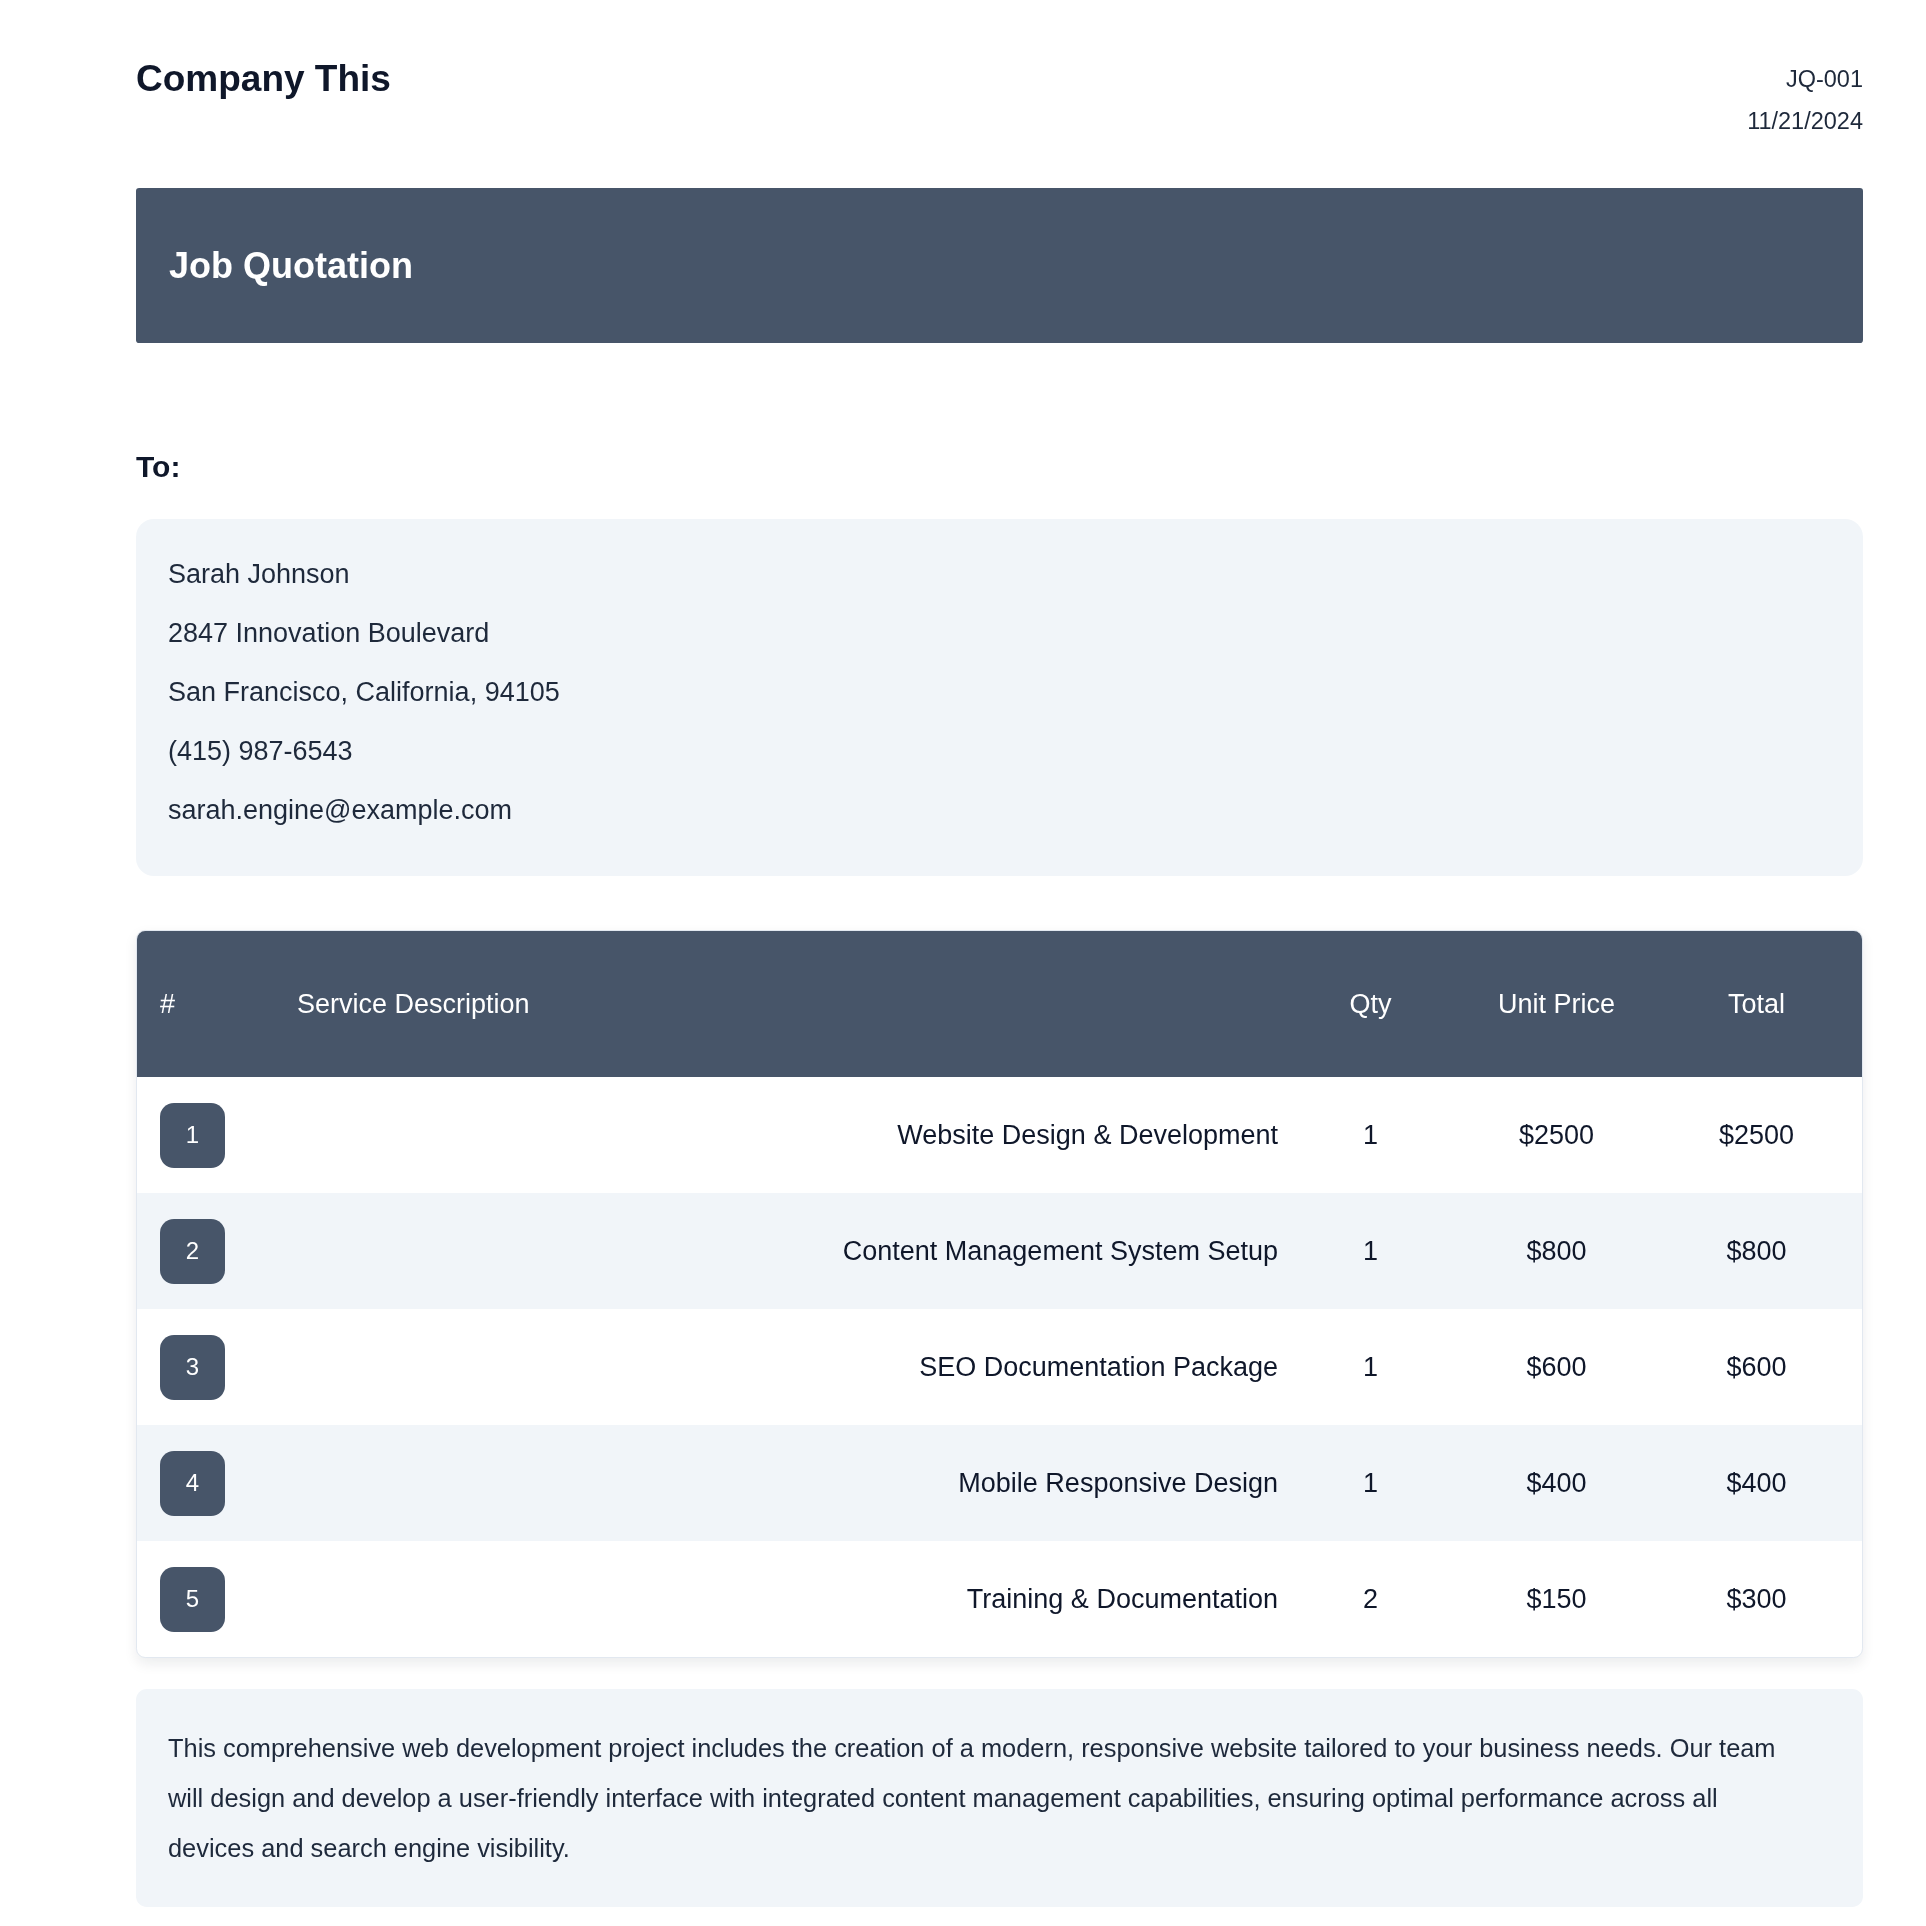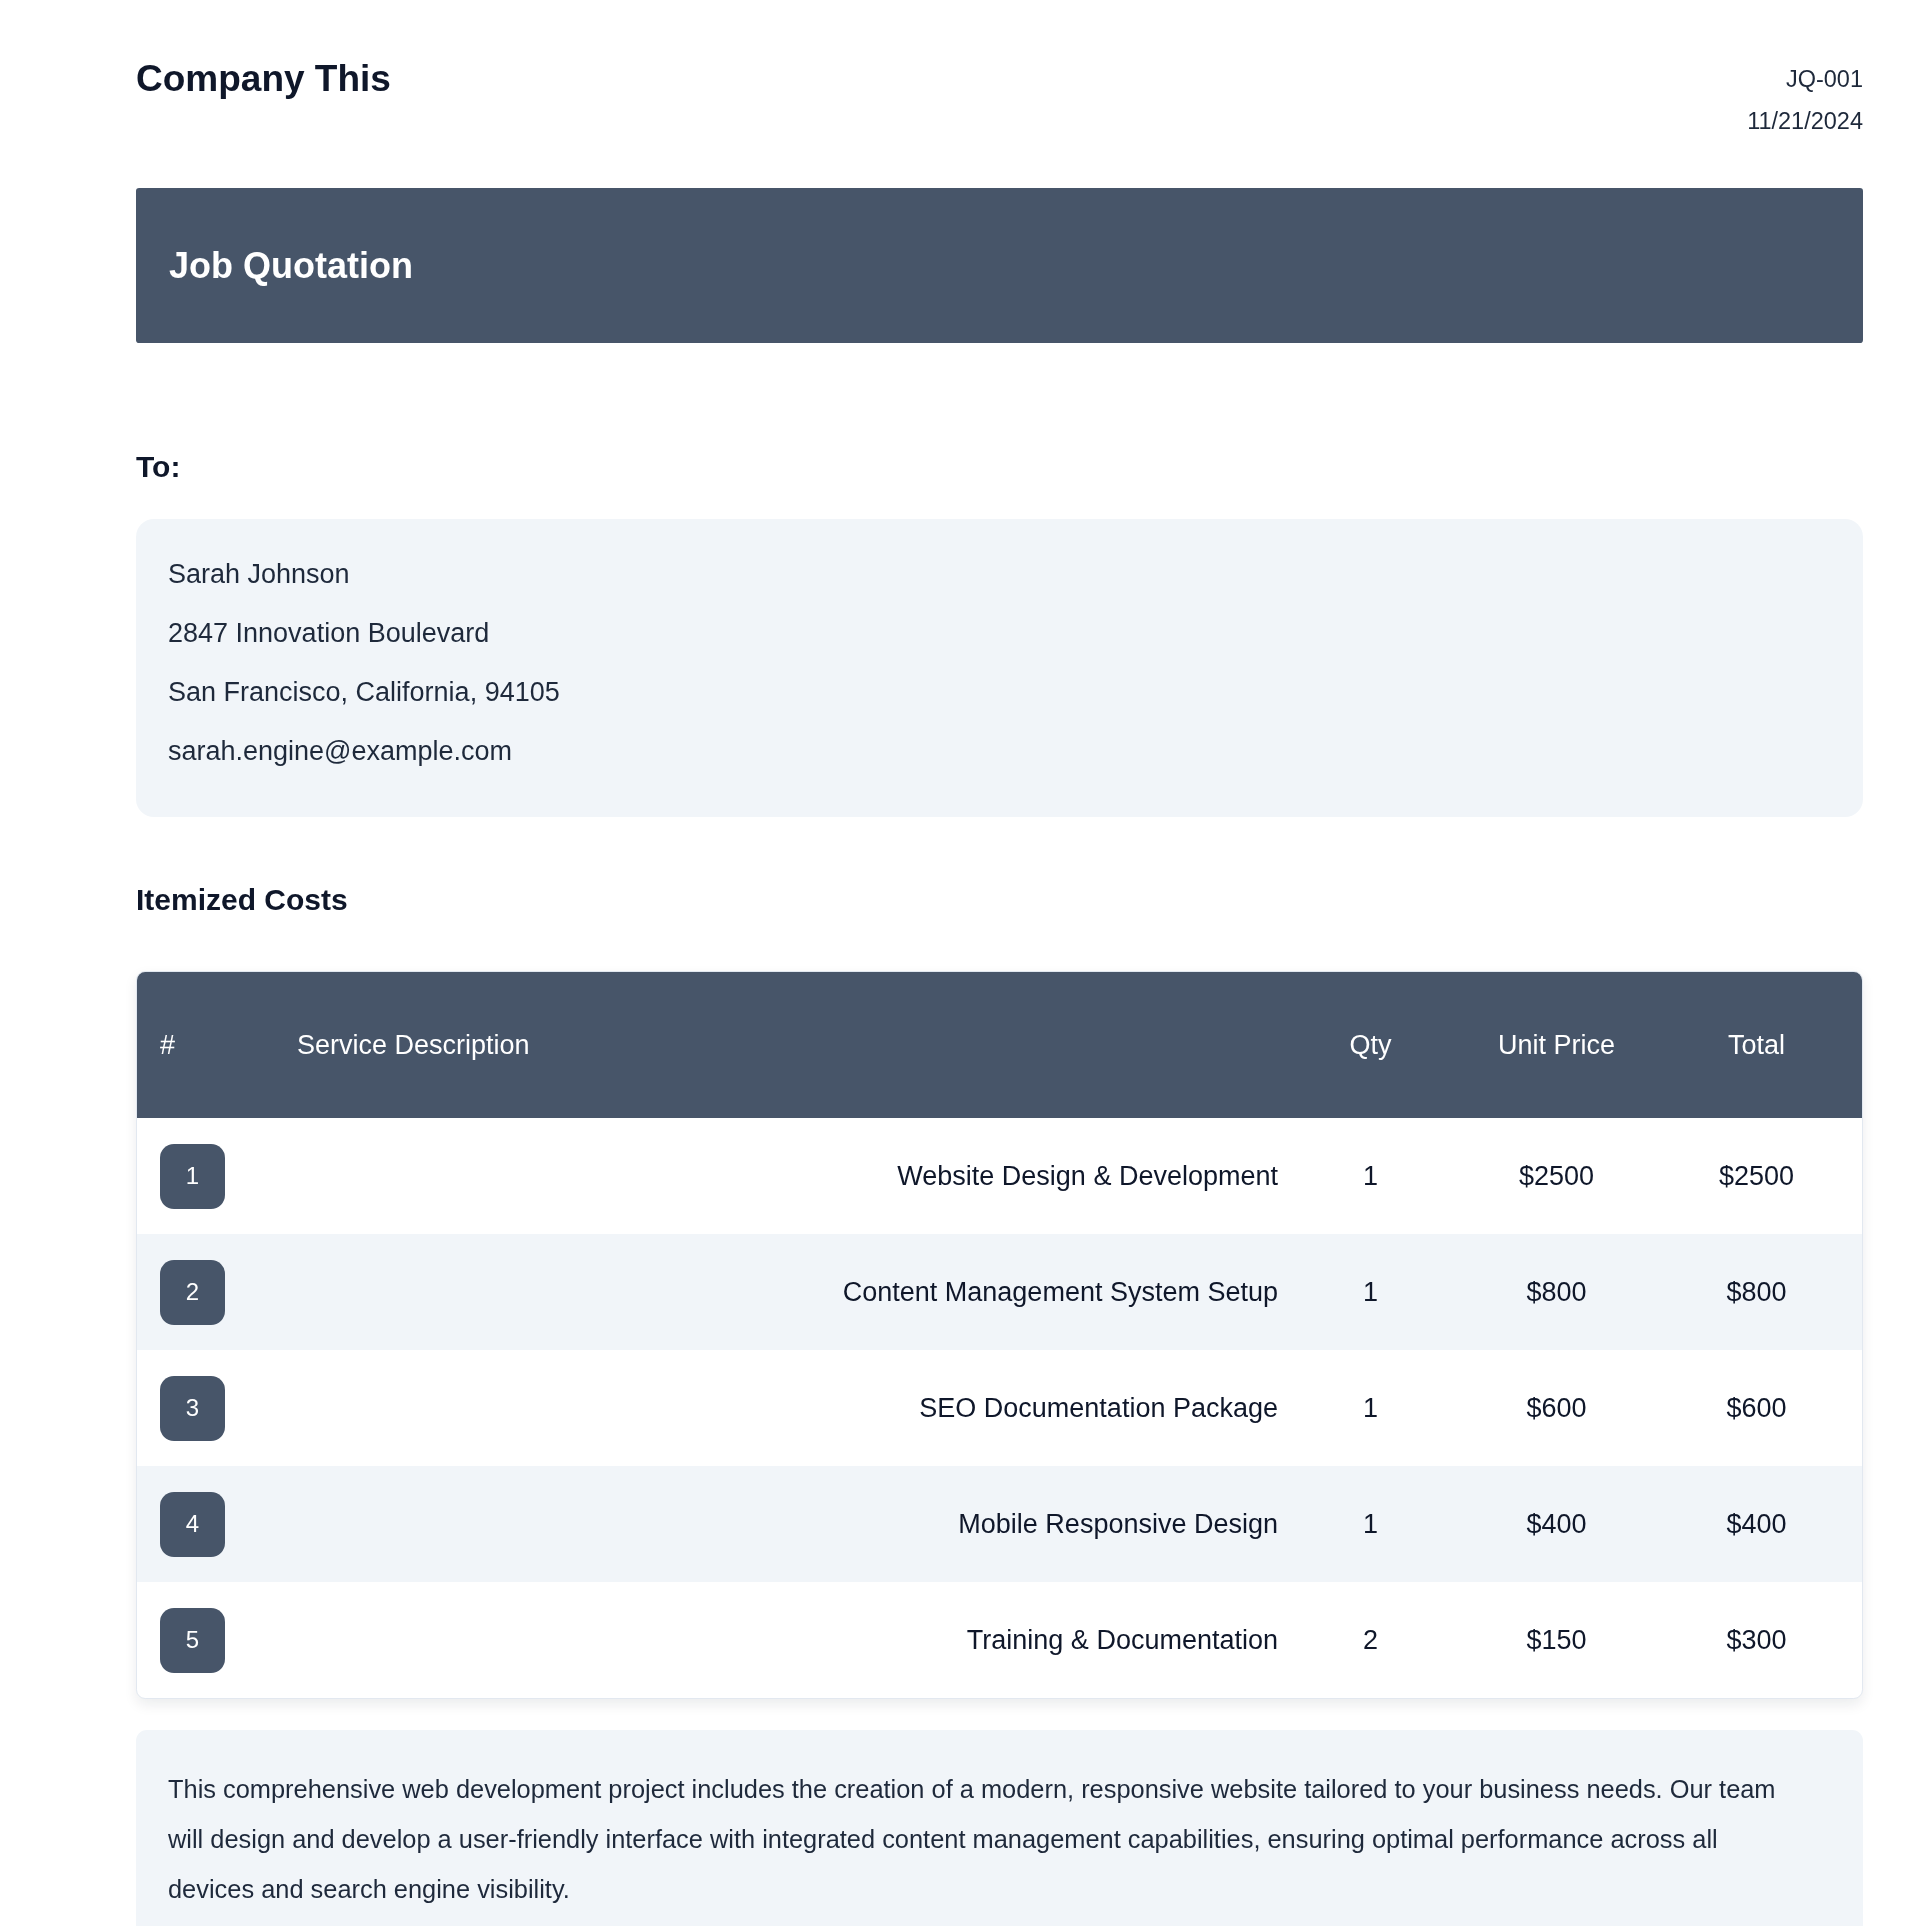--- a/index.html
+++ b/index.html
@@ -169,24 +169,24 @@
 
   <div class="title-bar">
     <div class="title">Job Quotation</div>
   </div>
 
   <div class="to-heading">To:</div>
   <div class="to-box">
     <div class="line">Sarah Johnson</div>
     <div class="line">2847 Innovation Boulevard</div>
     <div class="line">San Francisco, California, 94105</div>
+    <div class="line">(415) 987-6543</div>
     <div class="line">sarah.engine@example.com</div>
   </div>
 
-  <div class="section-heading">Itemized Costs</div>
   <div class="table-wrap">
     <table>
       <colgroup>
         <col class="c-num">
           <col class="c-desc">
           <col class="c-qty">
           <col class="c-unit">
           <col class="c-total">
       </colgroup>
       <thead>

